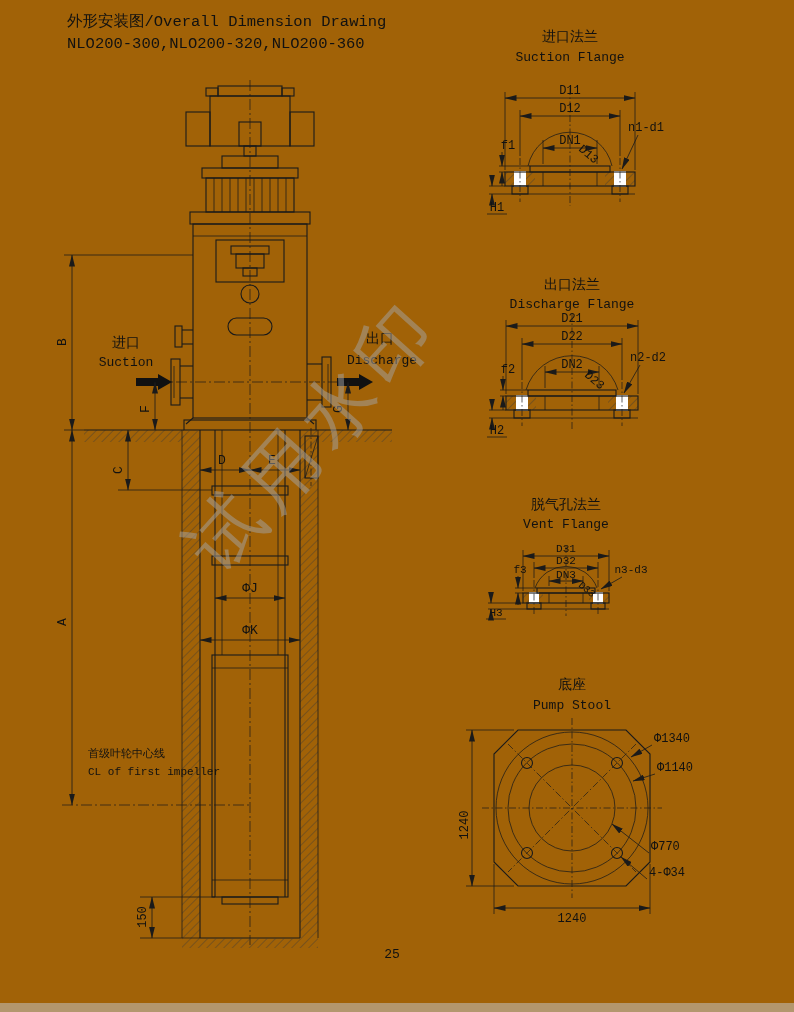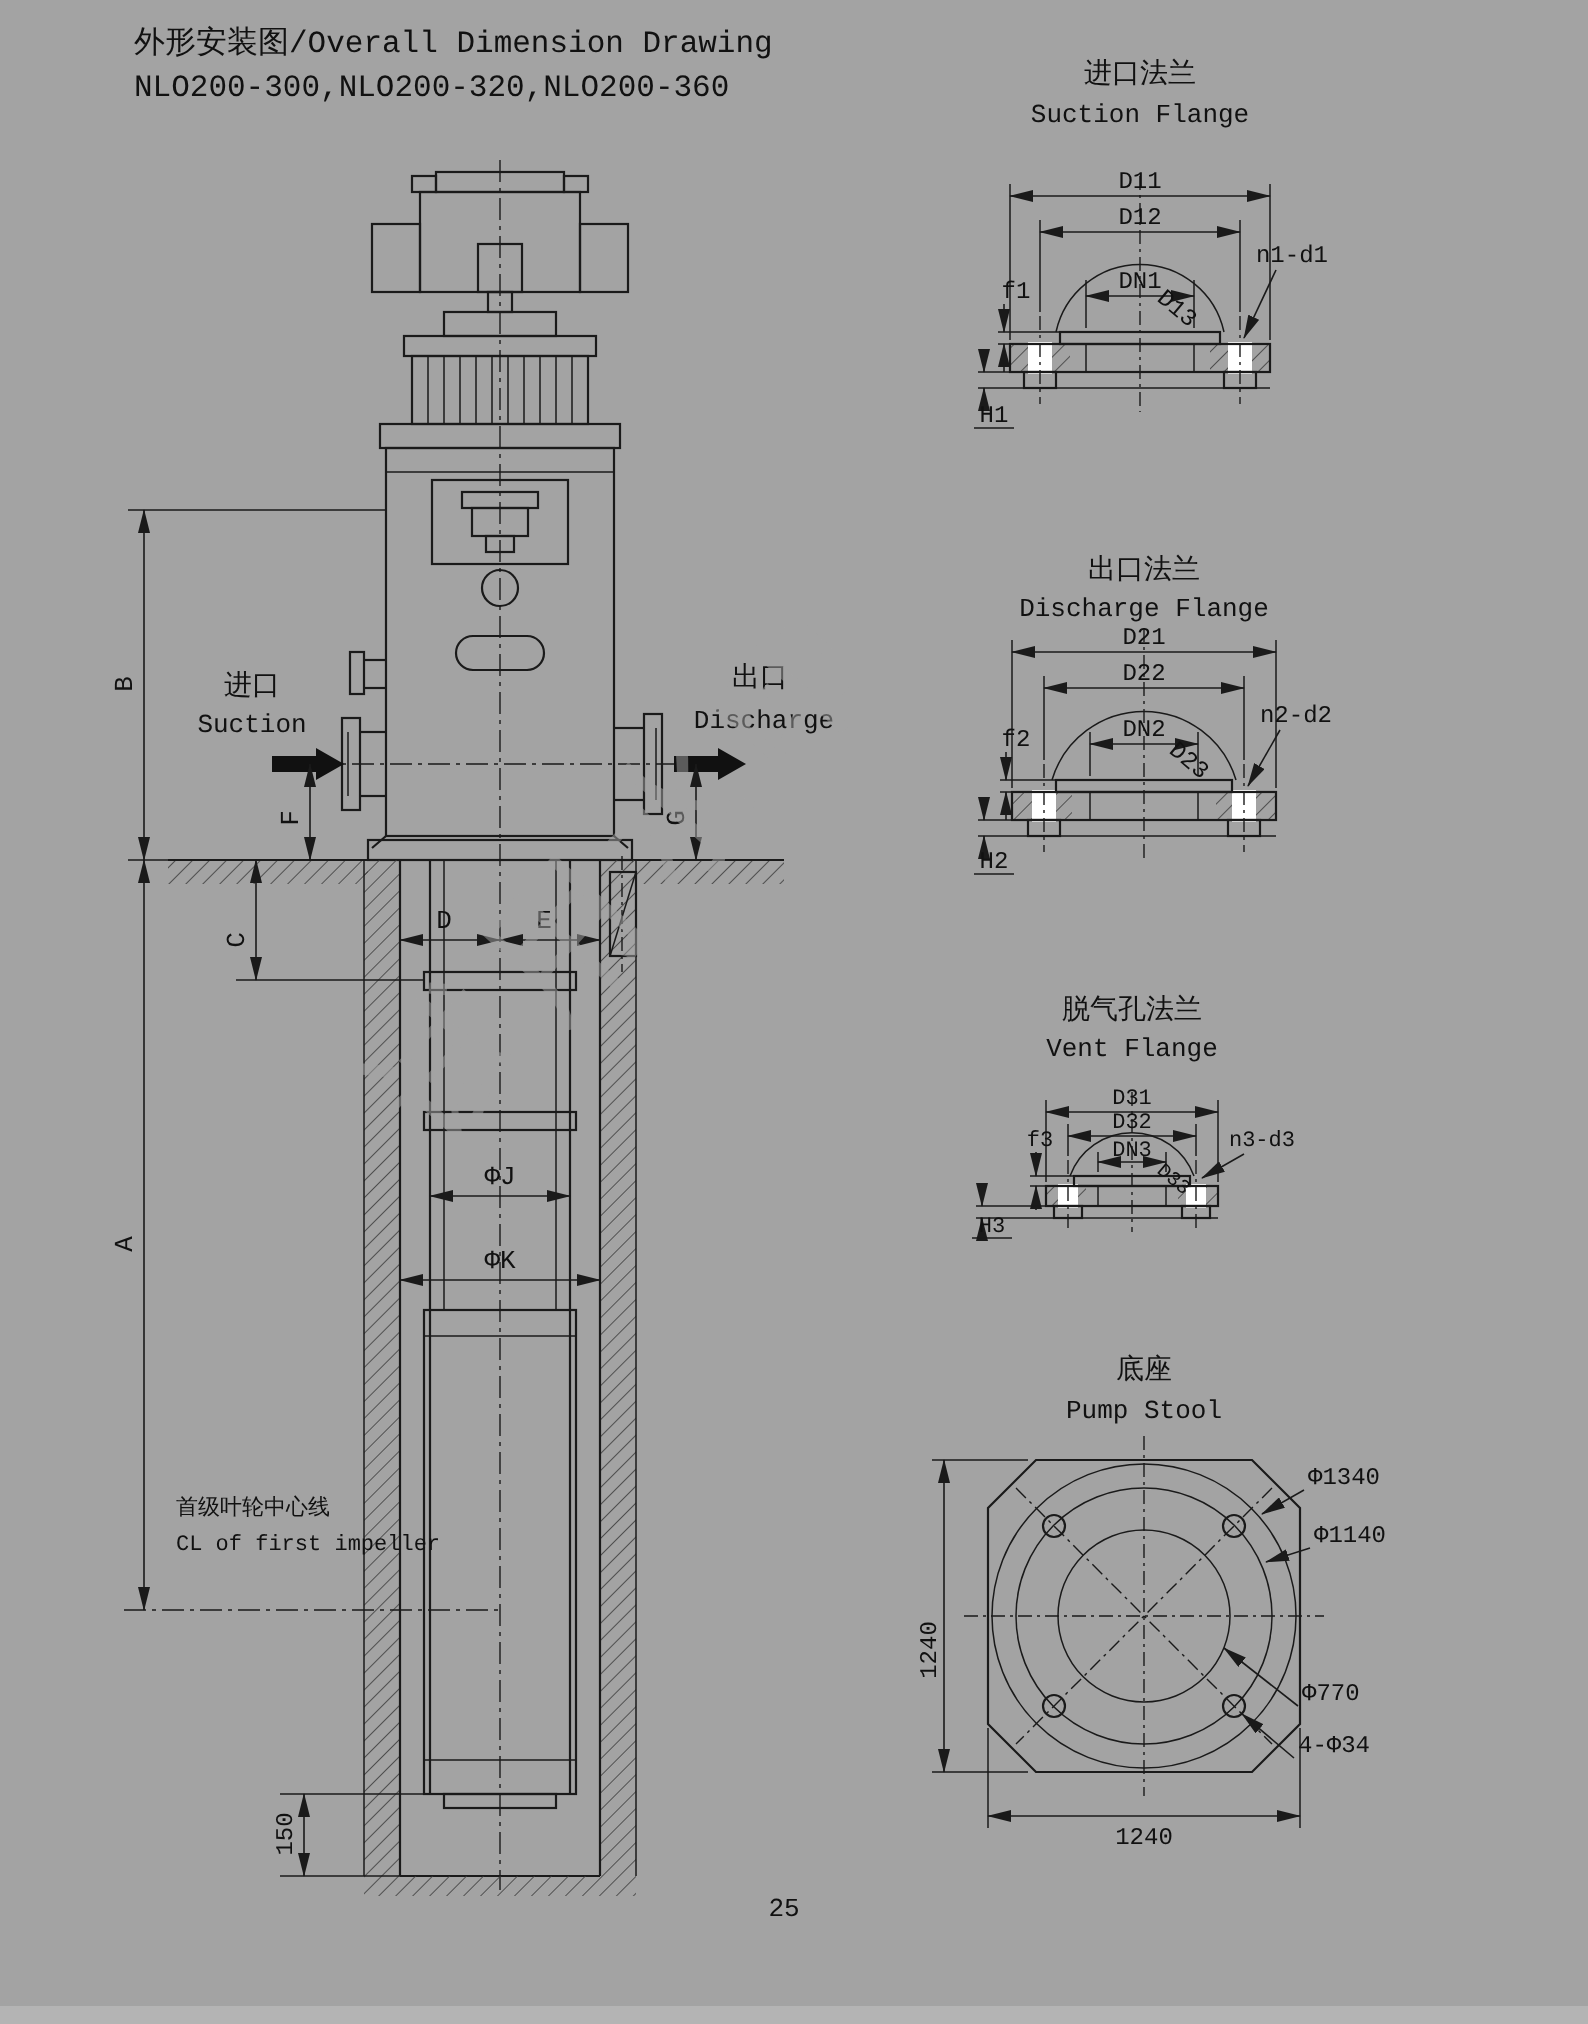--- a/index.html
+++ b/index.html
@@ -1,16 +1,16 @@
 <!DOCTYPE html>
 <html><head>
 <meta charset="utf-8">
 <style>
   html,body{margin:0;padding:0;background:#ffffff}
-  .page{position:relative;width:794px;height:1012px;background:#a3a3a3;overflow:hidden}
+  .page{position:relative;width:794px;height:1012px;background:#a16207;overflow:hidden}
   svg{display:block}
   svg text{font-family:"Liberation Mono","DejaVu Sans Mono",monospace;fill:#111}
   .o{fill:none;stroke:#1a1a1a;stroke-width:1.1}
   .thin{fill:none;stroke:#1a1a1a;stroke-width:0.75}
   .dim{fill:none;stroke:#1a1a1a;stroke-width:0.8}
   .cl{fill:none;stroke:#1a1a1a;stroke-width:0.7;stroke-dasharray:11 3 2 3}
   .cls{fill:none;stroke:#1a1a1a;stroke-width:0.7;stroke-dasharray:7 2.5 1.5 2.5}
   .t10{font-size:10px}.t11{font-size:11px}.t12{font-size:12px}
   .t13{font-size:13px}.t14{font-size:14px}.t15{font-size:15.5px}
   .mid{text-anchor:middle}

